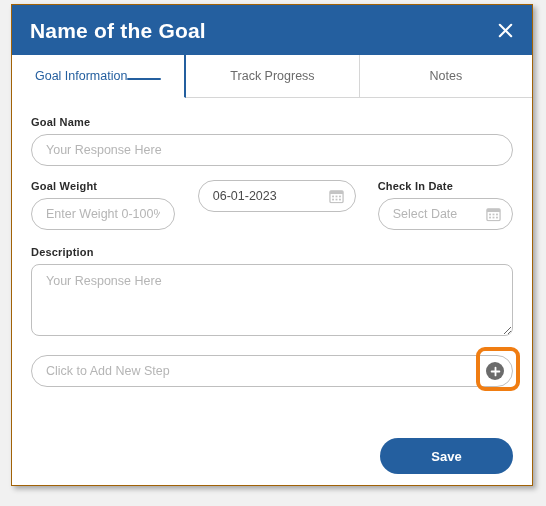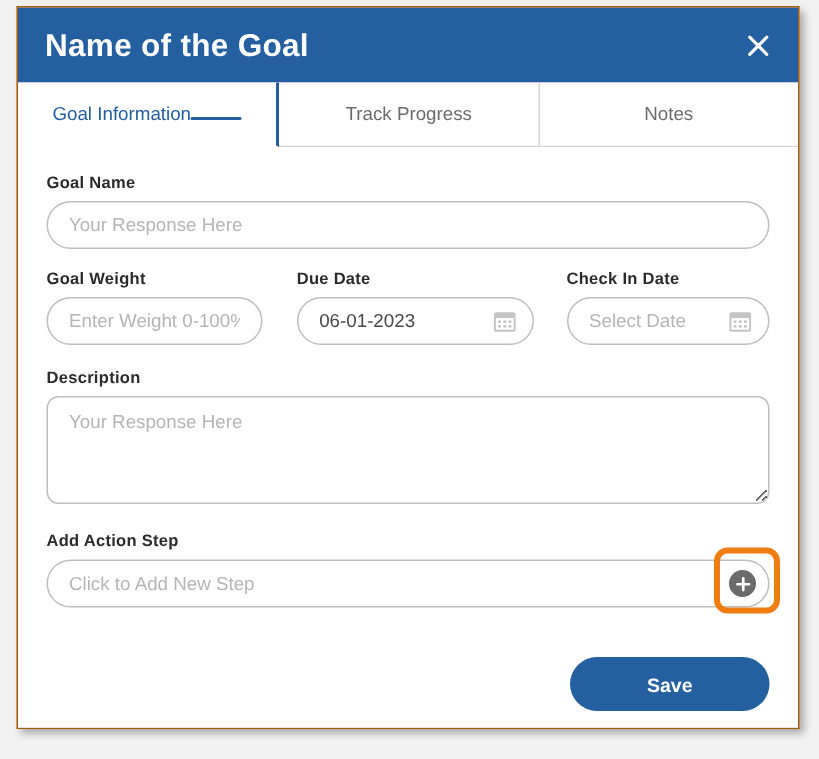--- a/index.html
+++ b/index.html
@@ -270,21 +270,20 @@
       </div>
 
       <div class="row">
 
         <div class="col col-weight">
           <div class="field-label">Goal Weight</div>
           <input class="text-input" type="text" placeholder="Enter Weight 0-100%" style="">
         </div>
 
         <div class="col col-due">
-          <div class="field-label">Due Date</div>
           <div class="date-wrap">
             <input class="text-input" type="text" placeholder="Select Date" value="06-01-2023" style="">
             <span class="cal-icon">
               <svg width="15" height="15" viewBox="0 0 16 16" aria-hidden="true">
                 <rect x="1" y="2.5" width="14" height="12.5" rx="1.2" fill="none" stroke="#c4c4c4" stroke-width="1.4"></rect>
                 <rect x="1" y="2.5" width="14" height="3.4" fill="#c4c4c4"></rect>
                 <rect x="3.3" y="7.6" width="2" height="1.8" fill="#c4c4c4"></rect>
                 <rect x="7" y="7.6" width="2" height="1.8" fill="#c4c4c4"></rect>
                 <rect x="10.7" y="7.6" width="2" height="1.8" fill="#c4c4c4"></rect>
                 <rect x="3.3" y="10.9" width="2" height="1.8" fill="#c4c4c4"></rect>
@@ -315,21 +314,20 @@
         </div>
 
       </div>
 
       <div class="textarea-block">
         <div class="field-label">Description</div>
         <textarea class="textarea" placeholder="Your Response Here" style=""></textarea>
       </div>
 
       <div class="action-block">
-        <div class="field-label">Add Action Step</div>
         <div class="action-input-wrap">
           <input class="text-input" type="text" placeholder="Click to Add New Step" style="">
           <button class="add-step-btn">
             <span>
               <svg width="11" height="11" viewBox="0 0 11 11" aria-hidden="true">
                 <path d="M5.5 1.6 V9.4 M1.6 5.5 H9.4" stroke="#ffffff" stroke-width="1.8" stroke-linecap="round"></path>
               </svg>
             </span>
           </button>
           <span class="add-step-highlight"></span>

